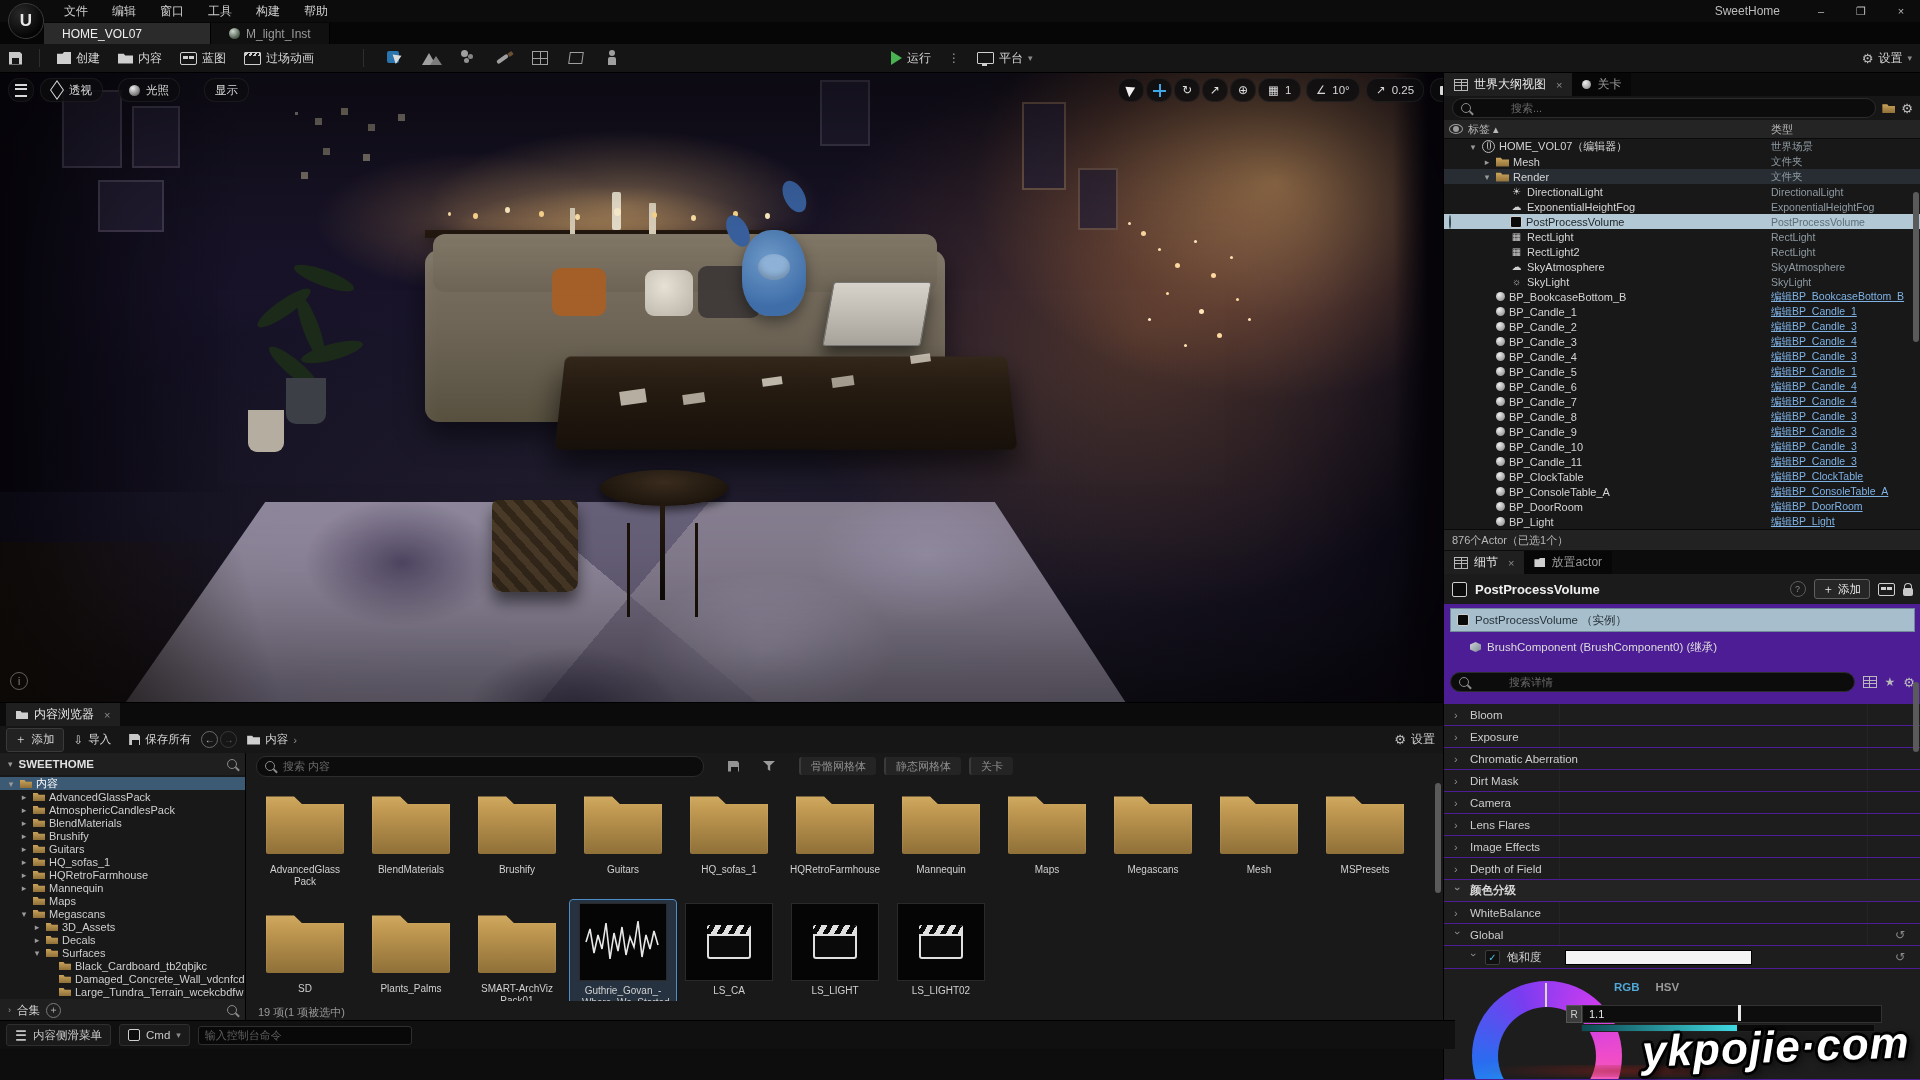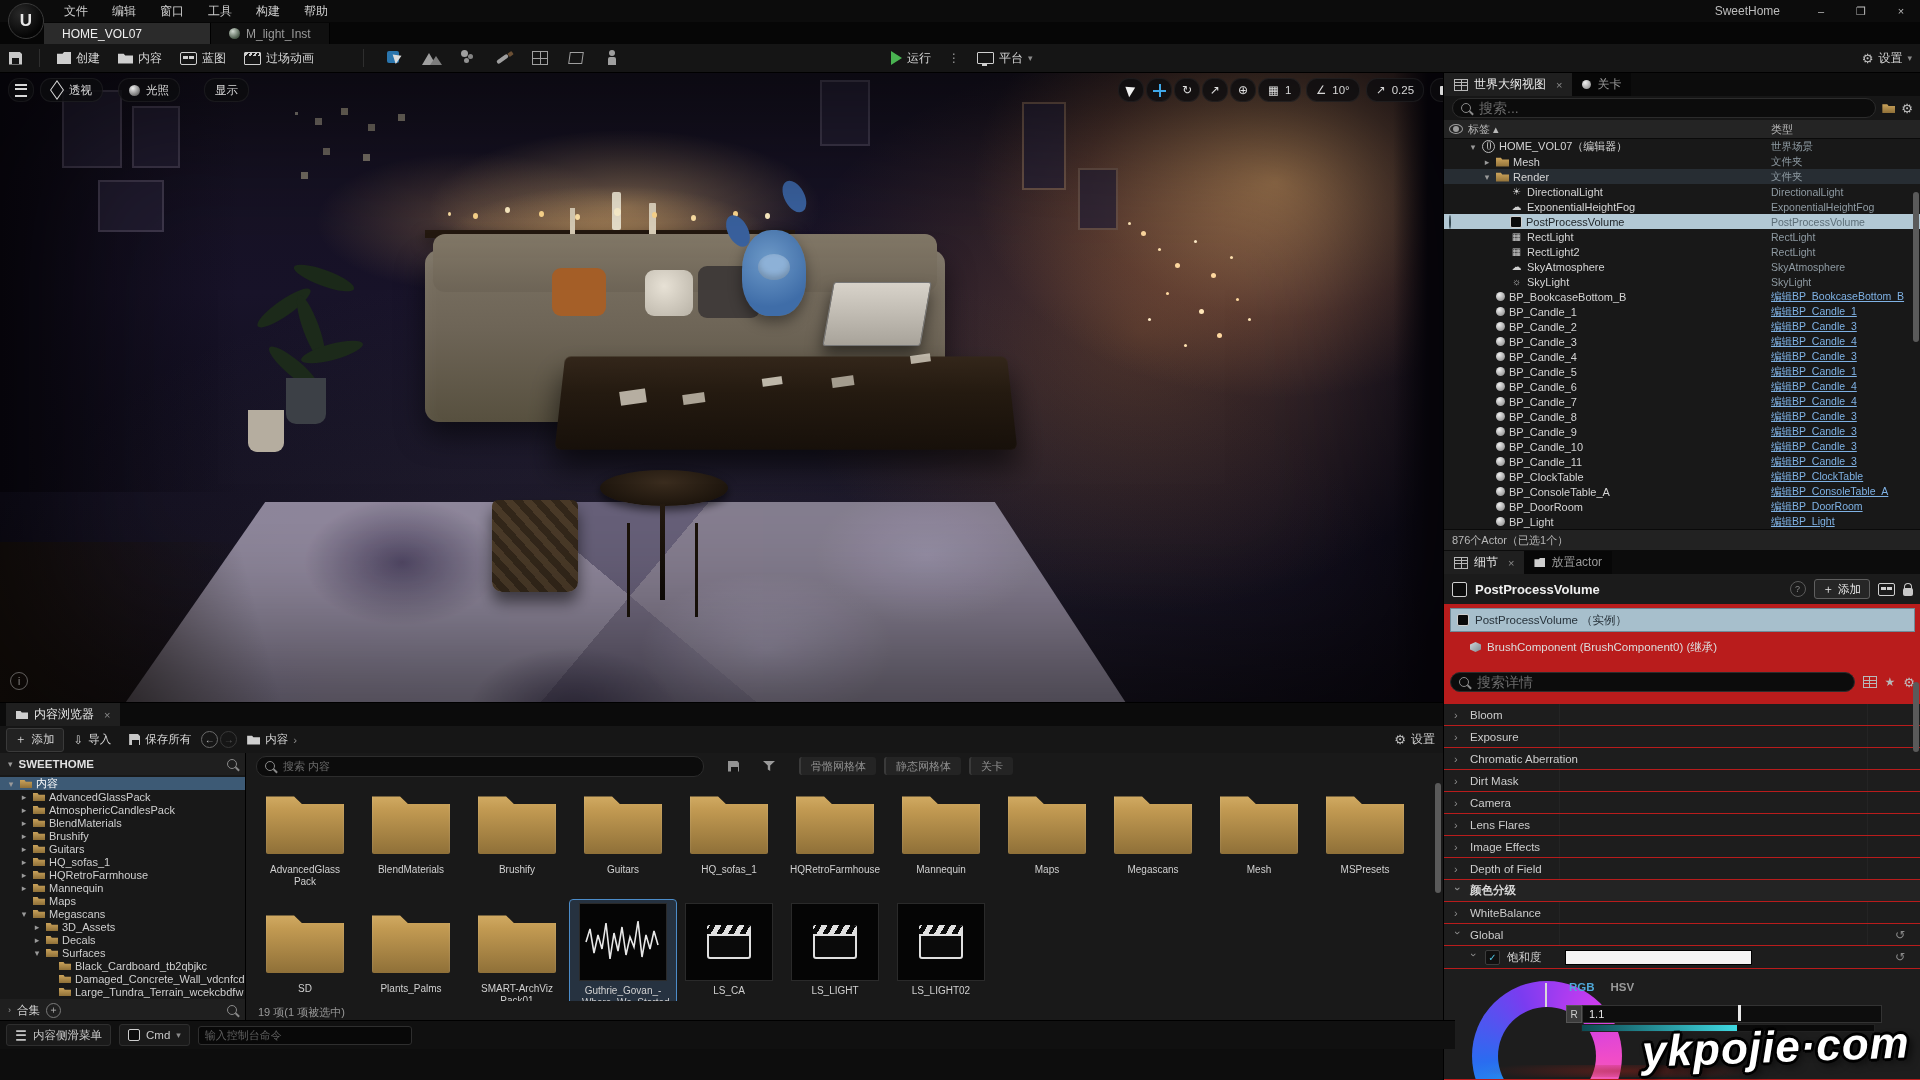--- a/index.html
+++ b/index.html
@@ -115,28 +115,28 @@
   .cube-ico{width:10px;height:10px;border:1px solid #d8d8d8;transform:rotate(45deg) skew(10deg,10deg);}
   .sphere-ico{width:11px;height:11px;border-radius:50%;background:radial-gradient(circle at 35% 30%,#efefef,#6a6a6a 75%);}
   .cursor-ico{width:0;height:0;border-left:9px solid #f0f0f0;border-top:4px solid transparent;border-bottom:7px solid transparent;transform:rotate(-20deg);}
   .move-ico{position:relative;width:13px;height:13px;}
   .move-ico::before{content:"";position:absolute;left:6px;top:0;width:2px;height:13px;background:#3fa7e8;}
   .move-ico::after{content:"";position:absolute;left:0;top:6px;width:13px;height:2px;background:#3fa7e8;}
   .cam-ico{width:13px;height:9px;background:#d8d8d8;border-radius:1px;position:relative;}
   .cam-ico::after{content:"";position:absolute;right:-4px;top:1px;border-left:4px solid #d8d8d8;border-top:3px solid transparent;border-bottom:3px solid transparent;}
   .info-bubble{position:absolute;left:10px;bottom:12px;width:16px;height:16px;border-radius:50%;border:1px solid rgba(255,255,255,.35);color:rgba(255,255,255,.5);font-size:10px;display:flex;align-items:center;justify-content:center;z-index:5;}
   
-  .right-panel{position:absolute;left:1443px;top:72px;width:477px;height:1008px;background:#b91c1c;border-left:1px solid #000;z-index:10;}
+  .right-panel{position:absolute;left:1443px;top:72px;width:477px;height:1008px;background:#4c1d95;border-left:1px solid #000;z-index:10;}
   .panel-tabs{height:24px;background:#0c0c0c;display:flex;align-items:flex-end;}
   .ptab{height:23px;display:flex;align-items:center;gap:6px;padding:0 10px;font-size:12px;color:#9a9a9a;background:#070707;}
   .ptab.active{background:#1f1f1f;color:#e8e8e8;}
   .ptab .x{color:#8a8a8a;font-size:11px;margin-left:4px;}
   .searchrow{height:24px;display:flex;align-items:center;gap:6px;padding:0 8px;background:#161616;}
   .searchbox{flex:1;height:18px;background:#0c0c0c;border:1px solid #2c2c2c;border-radius:10px;display:flex;align-items:center;gap:6px;padding:0 8px;}
-  .searchbox input{flex:1;background:transparent;border:none;outline:none;color:#cfcfcf;font-size:14px;font-family:inherit;}
+  .searchbox input{flex:1;background:transparent;border:none;outline:none;color:#cfcfcf;font-size:11px;font-family:inherit;margin-left:32px;}
   .searchbox input::placeholder{color:#6a6a6a;}
   .mag{width:8px;height:8px;border:1.5px solid #8a8a8a;border-radius:50%;position:relative;flex:0 0 auto;}
   .mag::after{content:"";position:absolute;width:5px;height:1.5px;background:#8a8a8a;transform:rotate(45deg);right:-4px;bottom:-1px;}
   .ol-header{height:18px;display:grid;grid-template-columns:24px 1fr 150px;align-items:center;background:#242424;font-size:11px;color:#b8b8b8;border-bottom:1px solid #0a0a0a;}
   .ol-rows{height:390px;overflow:hidden;position:relative;background:#181818;}
   .ol-row{height:15px;display:grid;grid-template-columns:24px 1fr 150px;align-items:center;font-size:11px;color:#d4d4d4;}
   .ol-row.hl{background:#272d33;}
   .ol-row.sel{background:#b2c8d4;color:#22282c;}
   .ol-row.sel .ol-type{color:#5c6e78;}
   .ol-label{display:flex;align-items:center;gap:4px;overflow:hidden;white-space:nowrap;}
@@ -178,21 +178,21 @@
   .reset{margin-left:auto;color:#8a8a8a;font-size:12px;padding-right:6px;}
   .sat-row{height:22px;margin-bottom:1px;background:#1d1d1d;display:flex;align-items:center;gap:7px;padding:0 10px 0 26px;font-size:11.5px;color:#d0d0d0;}
   .chk{width:13px;height:13px;background:#101010;border:1px solid #3c3c3c;border-radius:2px;color:#4fc3e0;font-size:10px;display:flex;align-items:center;justify-content:center;}
   .whitebar{width:185px;height:13px;background:#f4f4f4;border:1px solid #000;margin-left:16px;}
   .cg-bottom{position:relative;height:110px;background:#1d1d1d;overflow:hidden;}
   .wheel{position:absolute;left:28px;top:12px;width:150px;height:150px;border-radius:50%;
     background:conic-gradient(from 200deg,#19c3e6,#2a6cf0 18%,#7a3cf0 38%,#c43cf0 55%,#f04cc8 70%,#f06ca0 82%,#caa0a0 90%,#19c3e6);}
   .wheel::after{content:"";position:absolute;inset:26px;border-radius:50%;background:#1d1d1d;}
   .wheel-mark{position:absolute;left:101px;top:14px;width:2px;height:24px;background:#d8d8d8;z-index:2;}
   .rgbhsv{position:absolute;left:125px;top:12px;display:flex;gap:16px;font-size:11.5px;font-weight:bold;}
-  .rgbhsv .on{color:#4fa8d8;}.rgbhsv .off{color:#9a9a9a;}
+  .rgbhsv .on{color:#4fa8d8;margin-left:45px;}.rgbhsv .off{color:#9a9a9a;}
   .r-row{position:absolute;left:122px;top:36px;display:flex;align-items:center;}
   .r-chip{width:14px;height:16px;background:#3c3c3c;color:#cfcfcf;font-size:10px;display:flex;align-items:center;justify-content:center;border:1px solid #555;}
   .r-field{width:292px;height:16px;background:#0d0d0d;border:1px solid #333;position:relative;color:#e8e8e8;font-size:11px;display:flex;align-items:center;padding-left:6px;}
   .r-mark{position:absolute;left:155px;top:-1px;width:3px;height:16px;background:#e8e8e8;}
   .cyanbar{position:absolute;left:137px;top:55px;width:292px;height:6px;background:#0a0a0a;border:1px solid #222;}
   .cyanbar::before{content:"";position:absolute;left:0;top:0;height:100%;width:155px;background:linear-gradient(90deg,#0d4a52,#3fd9e2);}
   .red-glow{position:absolute;left:4px;top:96px;width:350px;height:12px;background:radial-gradient(50% 100% at 50% 50%,rgba(150,30,22,.45),transparent 80%);}
   
   .cbrowser{position:absolute;left:0;top:702px;width:1443px;height:318px;background:#181818;border-top:1px solid #000;z-index:12;}
   .cb-tabs{height:23px;background:#0b0b0b;display:flex;align-items:flex-end;}

